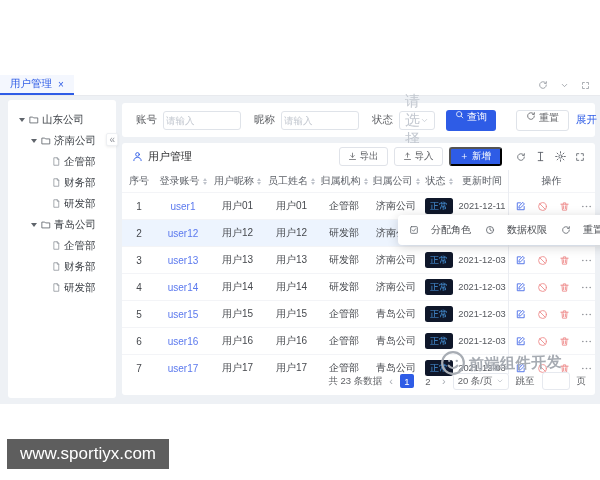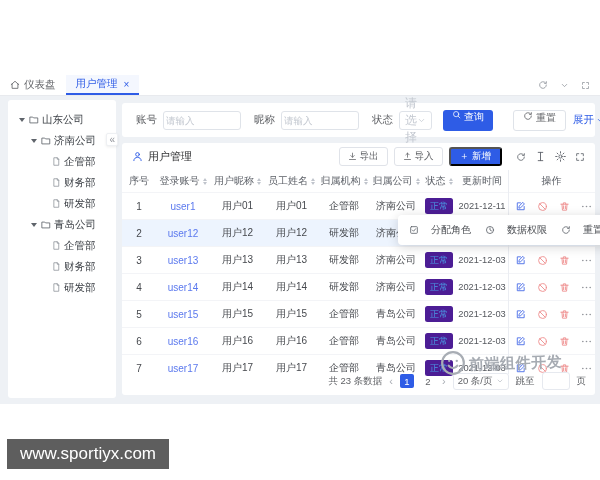--- a/index.html
+++ b/index.html
@@ -42,21 +42,21 @@
   .main{position:absolute;left:122px;top:7px;width:473px;}
   .filter-card{height:34px;background:#fff;border-radius:3px;display:flex;align-items:center;
                padding:0 14px;font-size:10.5px;color:#606266;box-sizing:border-box;}
   .f-label{margin-right:6px;white-space:nowrap;}
   .f-input{width:78px;height:19px;border:1px solid #dfe3e9;border-radius:3px;font-size:9.5px;
            padding:0 2px;color:#303133;outline:none;font-family:inherit;box-sizing:border-box;}
   .f-input::placeholder{color:#c3c8d0;}
   .f-gap{width:13px;flex:none;}
   .f-select{width:86px;height:19px;border:1px solid #dfe3e9;border-radius:3px;display:flex;
             align-items:center;justify-content:flex-end;padding:0 5px;color:#c3c8d0;
-            font-size:12px;box-sizing:border-box;background:#fff;cursor:pointer;}
+            font-size:15px;box-sizing:border-box;background:#fff;cursor:pointer;}
   .btn{height:21px;border-radius:3px;display:inline-flex;align-items:flex-start;gap:3px;
        padding:0 9px;font-size:10px;cursor:pointer;border:none;font-family:inherit;white-space:nowrap;}
   .btn-primary{background:#2e5ce6;color:#fff;}
   .btn-plain{background:#fff;border:1px solid #dfe3e9;color:#606266;}
   .expand-link{color:#2e5ce6;display:inline-flex;align-items:center;gap:2px;font-size:10.5px;
                margin-left:7px;cursor:pointer;white-space:nowrap;}
   
   .table-card{margin-top:6px;height:252px;background:#fff;border-radius:3px;position:relative;}
   .card-head{height:27px;display:flex;align-items:center;padding:0 10px;}
   .card-title{font-size:11px;color:#303133;display:flex;align-items:center;gap:5px;}
@@ -71,21 +71,21 @@
   .cell{display:flex;align-items:center;justify-content:center;flex:none;box-sizing:border-box;}
   .c0{width:34px}.c1{width:54px}.c2{width:55px}.c3{width:53px}.c4{width:52px}
   .c5{width:52px}.c6{width:34px}.c7{width:52px}.cops{width:87px}
   .sorter{display:inline-flex;flex-direction:column;gap:1px;margin-left:3px;}
   .sorter i{width:0;height:0;border-left:2.8px solid transparent;border-right:2.8px solid transparent;display:block;}
   .sorter .up{border-bottom:3.4px solid #c0c4cc;}
   .sorter .dn{border-top:3.4px solid #c0c4cc;}
   .trow{display:flex;align-items:center;height:26px;font-size:10px;color:#46494e;border-top:1px solid #f3f4f7;}
   .trow.hl{background:#edf4fe;}
   .link{color:#5b79ee;cursor:pointer;}
-  .badge{background:#4c1d95;color:#4a9ae4;font-size:9px;padding:1.5px 5px;border-radius:2.5px;white-space:nowrap;}
+  .badge{background:#0f172a;color:#4a9ae4;font-size:9px;padding:1.5px 5px;border-radius:2.5px;white-space:nowrap;}
   .time{font-size:9.3px;color:#55585e;white-space:nowrap;}
   .ops{justify-content:flex-start;padding-left:7px;gap:11px;}
   .op{cursor:pointer;line-height:0;}
   .op-edit{color:#4c6fe8;} .op-ban{color:#ef8e8e;} .op-del{color:#ef8e8e;} .op-more{color:#909399;}
   .divider{position:absolute;left:386px;top:27px;width:1px;height:204px;background:#ebedf2;}
   
   .pager{position:absolute;right:9px;bottom:5px;display:flex;align-items:center;gap:7px;
          font-size:9.5px;color:#606266;}
   .pg-arrow{color:#a9adb4;cursor:pointer;font-size:11px;line-height:1;}
   .pg-num{min-width:14px;height:14px;display:inline-flex;align-items:center;justify-content:center;
@@ -105,29 +105,20 @@
              color:#a8adb4;z-index:40;}
   .wm-text{font-size:15px;font-weight:bold;letter-spacing:.5px;transform:rotate(-2deg);color:#a6abb2;}
 </style>
 </head>
 <body>
 
 <div class="screen">
 
 
   <div class="tabbar">
-    <div class="tab">
-      <span class="ic">
-          <svg width="10" height="10" viewBox="0 0 24 24" fill="none" stroke="currentColor" stroke-width="2" stroke-linecap="round" stroke-linejoin="round">
-            <path d="M3 11l9-8 9 8"></path>
-            <path d="M5 9.5V20h14V9.5"></path>
-          </svg>
-        </span>
-      <span>仪表盘</span>
-    </div>
     <div class="tab active">
       <span>用户管理</span>
       <span class="x">×</span>
     </div>
     <div class="tabbar-right">
       <span class="ic">
           <svg width="10" height="10" viewBox="0 0 24 24" fill="none" stroke="currentColor" stroke-width="2" stroke-linecap="round" stroke-linejoin="round">
             <path d="M20 12a8 8 0 1 1-2.5-5.8"></path>
             <path d="M20 4v4.2h-4.2"></path>
           </svg>

